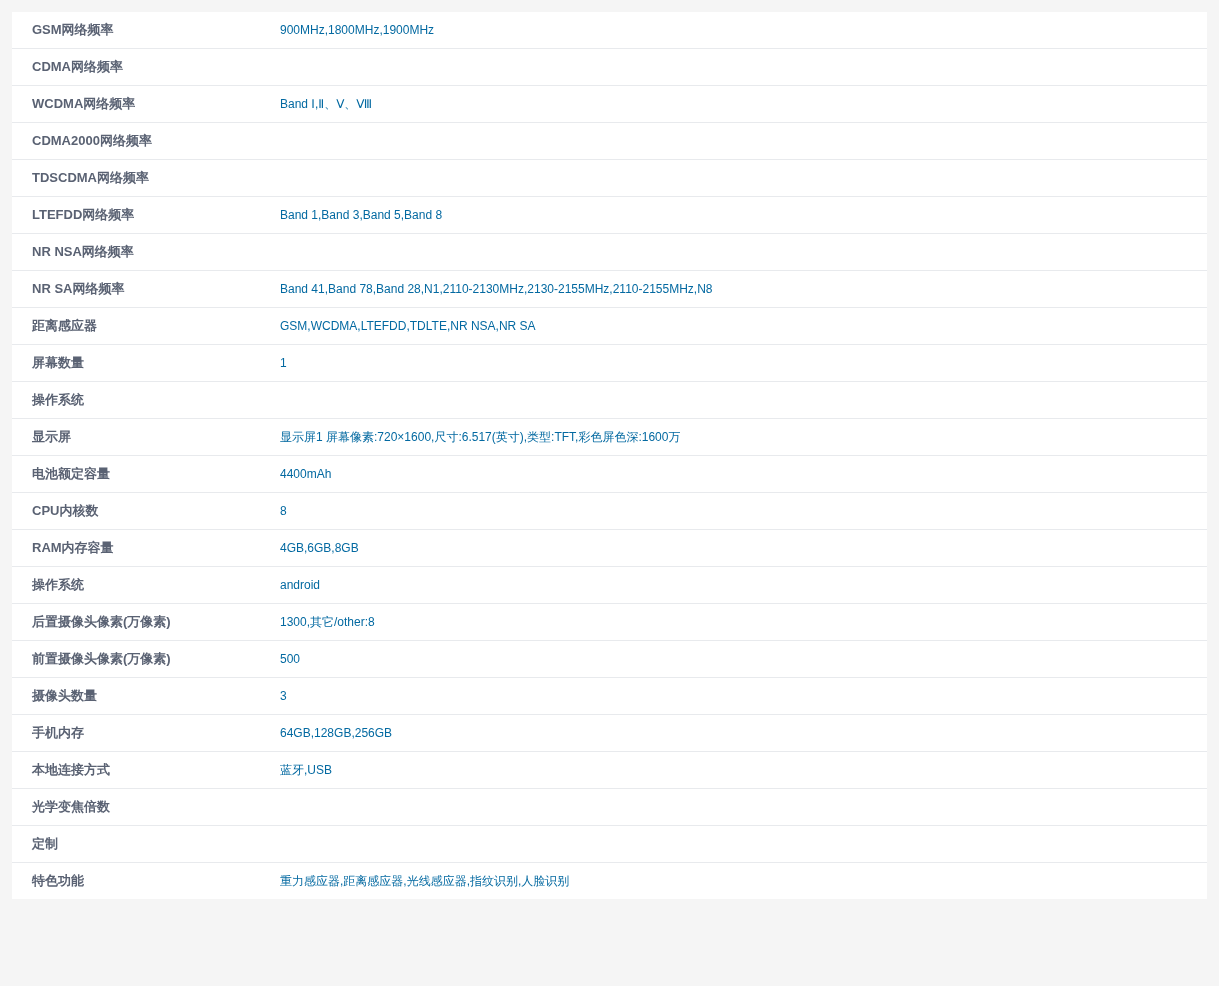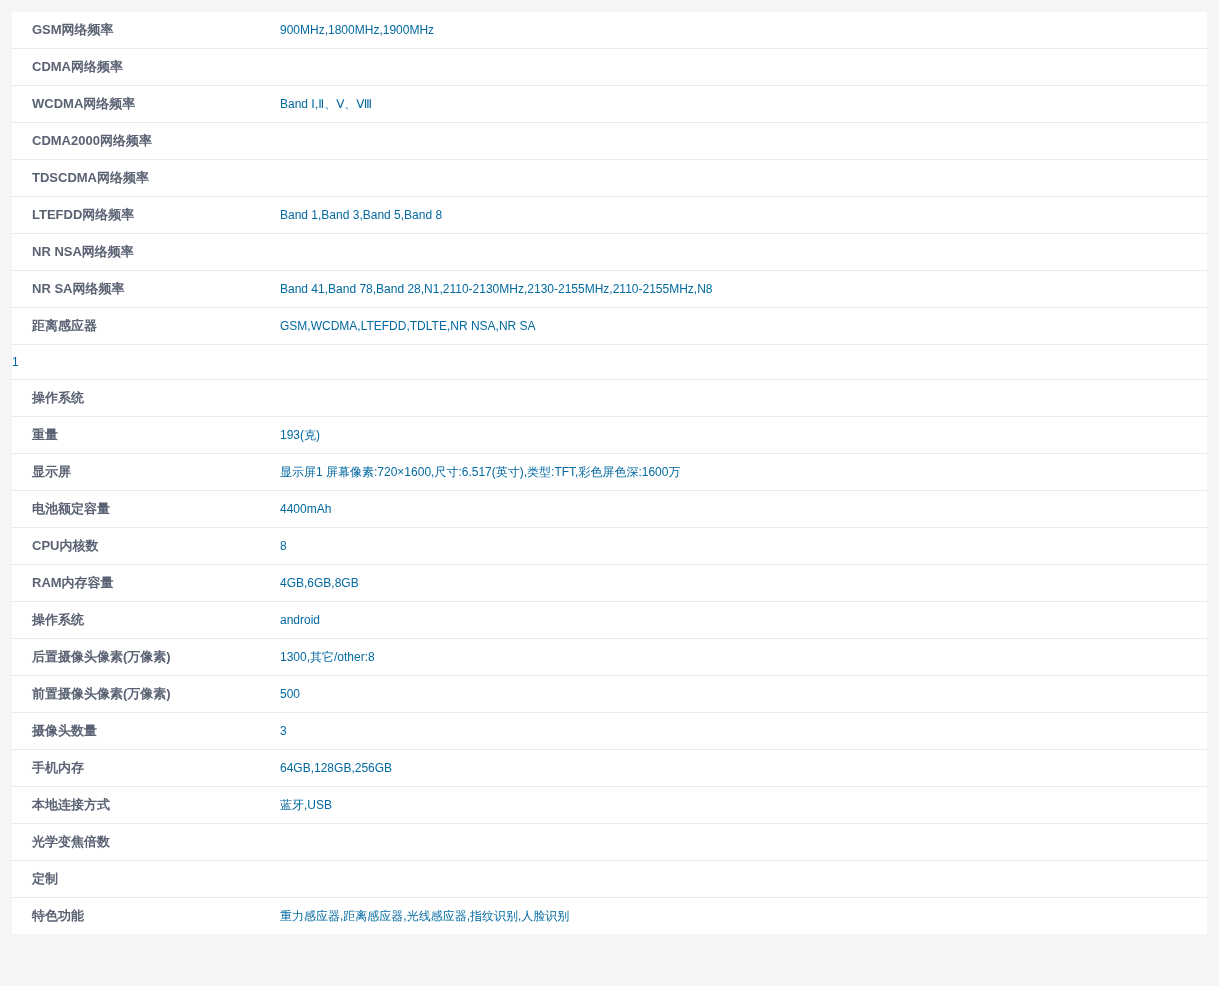--- a/index.html
+++ b/index.html
@@ -76,28 +76,25 @@
   </div>
   <div class="spec-row">
     <div class="spec-label">NR SA网络频率</div>
     <div class="spec-value">Band 41,Band 78,Band 28,N1,2110-2130MHz,2130-2155MHz,2110-2155MHz,N8</div>
   </div>
   <div class="spec-row">
     <div class="spec-label">距离感应器</div>
     <div class="spec-value">GSM,WCDMA,LTEFDD,TDLTE,NR NSA,NR SA</div>
   </div>
   <div class="spec-row">
+    <div class="spec-label">屏幕数量</div>
     <div class="spec-value">1</div>
   </div>
   <div class="spec-row">
     <div class="spec-label">操作系统</div>
-  </div>
-  <div class="spec-row">
-    <div class="spec-label">重量</div>
-    <div class="spec-value">193(克)</div>
   </div>
   <div class="spec-row">
     <div class="spec-label">显示屏</div>
     <div class="spec-value">显示屏1 屏幕像素:720×1600,尺寸:6.517(英寸),类型:TFT,彩色屏色深:1600万</div>
   </div>
   <div class="spec-row">
     <div class="spec-label">电池额定容量</div>
     <div class="spec-value">4400mAh</div>
   </div>
   <div class="spec-row">

